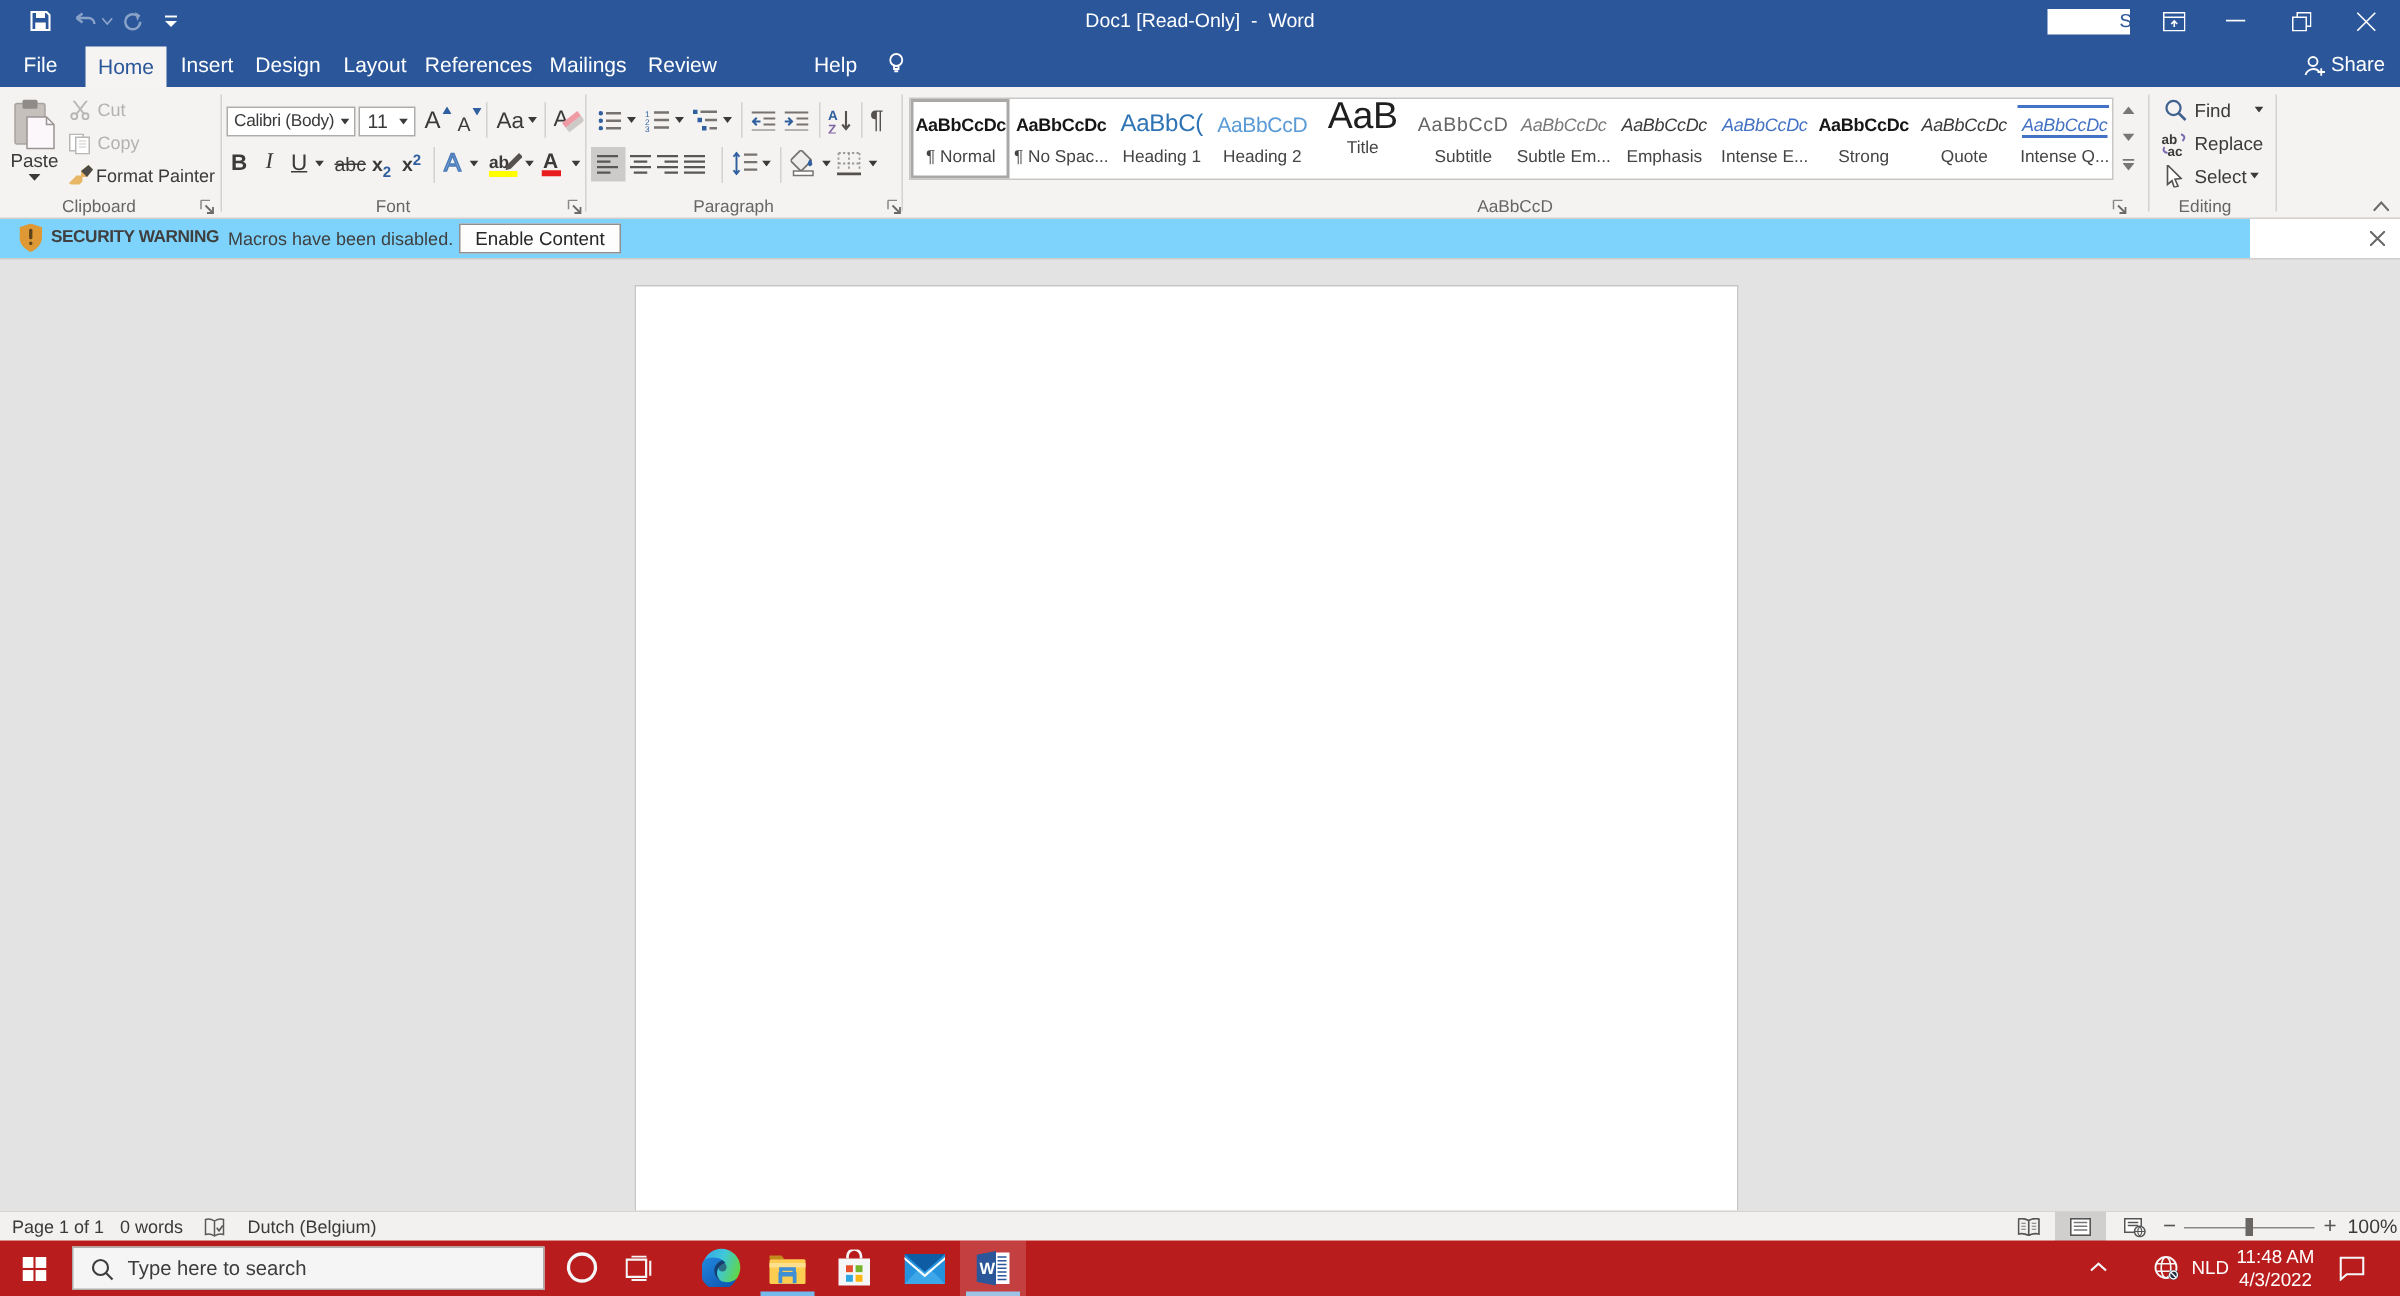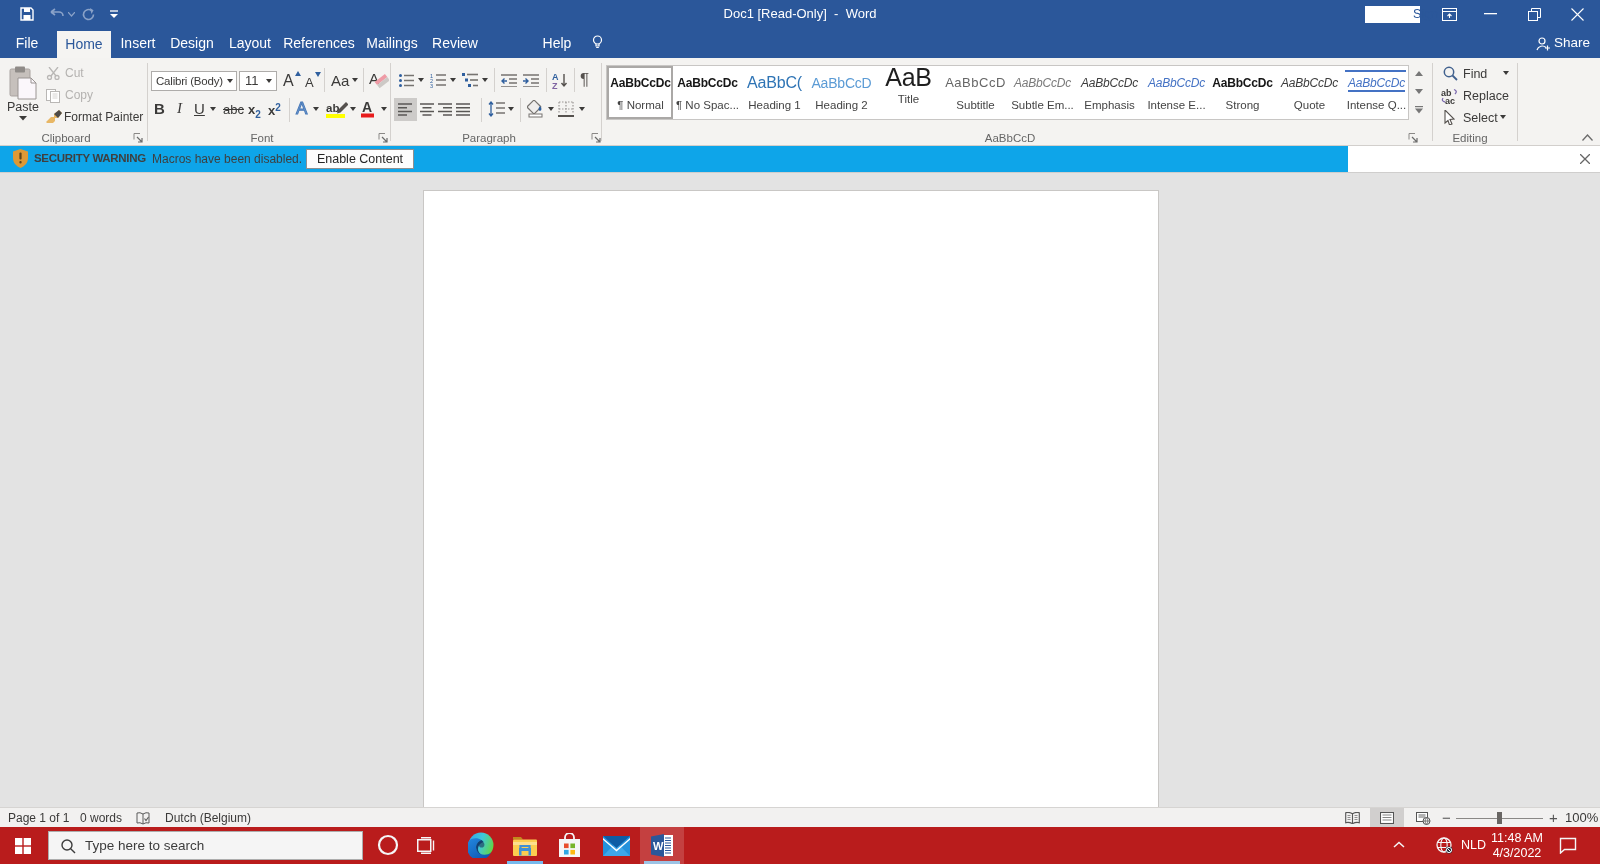--- a/index.html
+++ b/index.html
@@ -12,21 +12,21 @@
 #ribbon { position:absolute; left:0; top:58px; width:1600px; height:88px; background:#f4f3f1; border-bottom:1px solid #d2cfcc; }
 .vsep { position:absolute; top:5px; width:1px; height:78px; background:#d4d1ce; }
 .glabel { position:absolute; top:74px; font-size:11.5px; color:#666; text-align:center; }
 .cmb { position:absolute; background:#fff; border:1px solid #aeacaa; font-size:13px; color:#3b3a39; }
 .ic { position:absolute; }
 .ctext { position:absolute; font-size:12.5px; color:#3b3a39; }
 .dim { color:#b4b2b0; }
 .sty { position:absolute; top:8px; width:67px; height:53px; overflow:hidden; text-align:center; }
 .s1 { height:30px; line-height:34px; font-size:12px; color:#161616; white-space:nowrap; letter-spacing:-0.2px; }
 .s2 { font-size:11.5px; color:#444; margin-top:3px; white-space:nowrap; }
-#secbar { position:absolute; left:0; top:146px; width:1348px; height:26px; background:#0ea5e9; }
+#secbar { position:absolute; left:0; top:146px; width:1500px; height:26px; background:#7dd3fc; }
 #docarea { position:absolute; left:0; top:172px; width:1600px; height:635px; background:#e3e3e3; border-top:1px solid #cfcecd; }
 #page { position:absolute; left:423px; top:17px; width:736px; height:618px; background:#fff; border:1px solid #c9c7c5; border-bottom:none; }
 #statusbar { position:absolute; left:0; top:807px; width:1600px; height:20px; background:#f2f1f0; border-top:1px solid #d6d4d2; font-size:12px; color:#3b3a39; }
 #taskbar { position:absolute; left:0; top:827px; width:1600px; height:37px; background:#b91c1c; }
 svg { display:block; }
 </style>
 </head>
 <body>
 
 <div id="titlebar">

